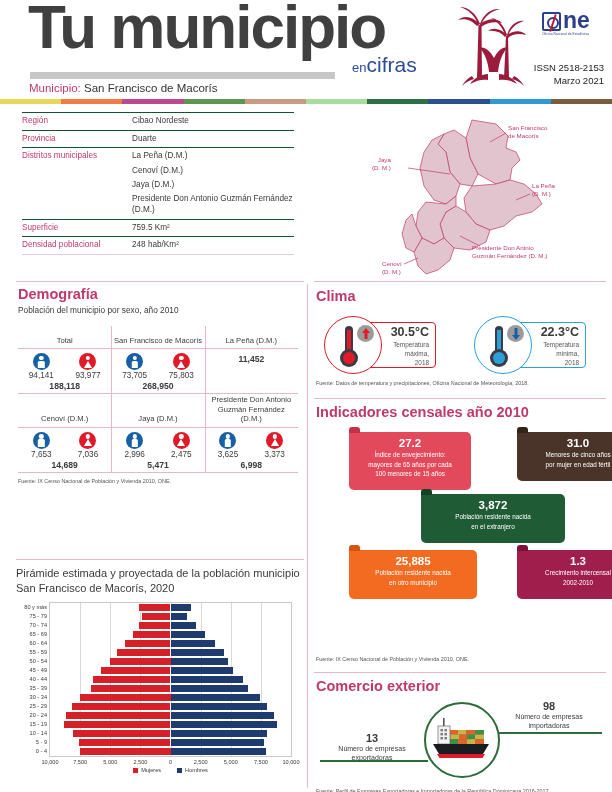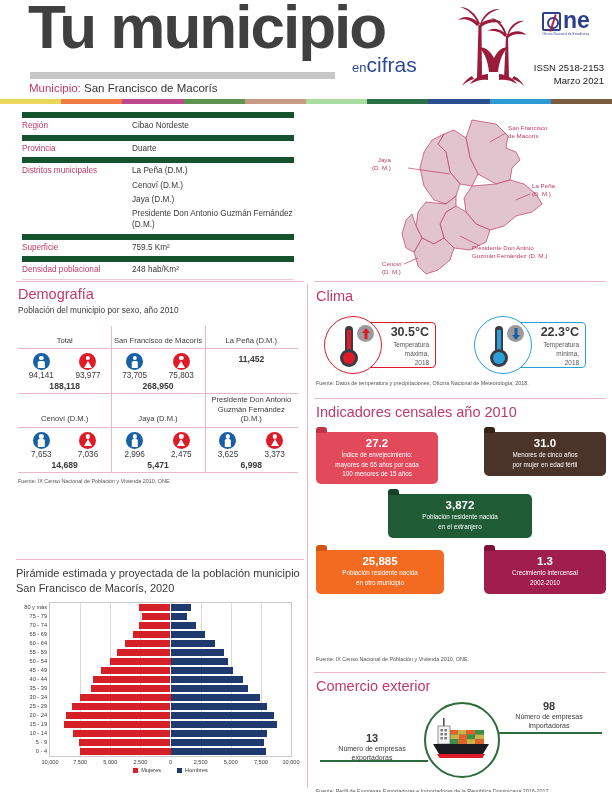--- a/index.html
+++ b/index.html
@@ -66,36 +66,36 @@
     position: absolute; left: 470px; top: 62px; width: 134px;
     text-align: right; font-size: 9.5px; color: #222; line-height: 1.35;
   }
 
   
   .colorstrip { position: absolute; left: 0; top: 99px; width: 612px; height: 5px; display: flex; }
   .colorstrip span { height: 100%; }
 
   
   .infotable { position: absolute; left: 22px; top: 112px; width: 272px; font-size: 8.2px; }
-  .inforow { display: flex; border-top: 6px solid #14532d; padding: 3.1px 0 2.6px 0; }
+  .inforow { display: flex; border-top: 1px solid #14532d; padding: 3.1px 0 2.6px 0; }
   .inforow:last-child { border-bottom: 1px solid #f0c9d6; }
   .inforow.nb { border-top: none; padding-top: 1px; }
   .infokey { width: 110px; color: #c0396b; }
   .infoval { flex: 1; color: #3a3a3a; line-height: 1.32; }
 
   
   .map-wrap { position: absolute; left: 320px; top: 108px; width: 292px; height: 172px; }
   .map-label { position: absolute; font-size: 6.2px; color: #c0396b; line-height: 1.3; }
 
   
   .hrule { position: absolute; background: #e8b8ca; height: 1px; }
   .vrule { position: absolute; background: #e8b8ca; width: 1px; }
 
   
-  .sect-title { font-size: 14.5px; font-weight: normal; color: #c0396b; }
+  .sect-title { font-size: 14.5px; font-weight: bold; color: #c0396b; }
   .sect-sub { font-size: 8.3px; color: #3a3a3a; line-height: 1.35; }
   .fuente { font-size: 5.4px; color: #555; }
 
   
   .demo { position: absolute; left: 18px; top: 286px; width: 282px; }
   .demo-table { margin-top: 10px; width: 280px; }
   .demo-block { position: relative; }
   .demo-head {
     display: flex; width: 100%;
   }
@@ -165,21 +165,22 @@
   .ar-up .shaft { top: 6px; width: 3px; height: 8px; background: #e01b29; position: absolute; left: 50%; transform: translateX(-50%); }
   .ar-up .tip { top: 2.5px; width: 0; height: 0; border-left: 4px solid transparent; border-right: 4px solid transparent; border-bottom: 5px solid #e01b29; position: absolute; left: 50%; transform: translateX(-50%); }
   .ar-dn .shaft { top: 3px; width: 3px; height: 8px; background: #1760a5; position: absolute; left: 50%; transform: translateX(-50%); }
   .ar-dn .tip { top: 9.5px; width: 0; height: 0; border-left: 4px solid transparent; border-right: 4px solid transparent; border-top: 5px solid #1760a5; position: absolute; left: 50%; transform: translateX(-50%); }
 
   
   .indic { position: absolute; left: 316px; top: 404px; width: 290px; }
   .tag {
     position: absolute; color: #fff; text-align: center;
     border-radius: 0 5px 5px 5px;
-    padding: 5px 6px 6px;
+    padding: 5px 6px 12px;
+    margin-left: 33px;
   }
   .tag .tnum { font-size: 11.5px; font-weight: bold; line-height: 1.15; }
   .tag .ttxt { font-size: 6.3px; line-height: 1.32; margin-top: 1px; }
   .tag .fold {
     position: absolute; left: 0; top: -5px; width: 11px; height: 6px;
     border-radius: 3px 3px 0 0;
   }
 
   
   .comercio { position: absolute; left: 316px; top: 678px; width: 290px; }

